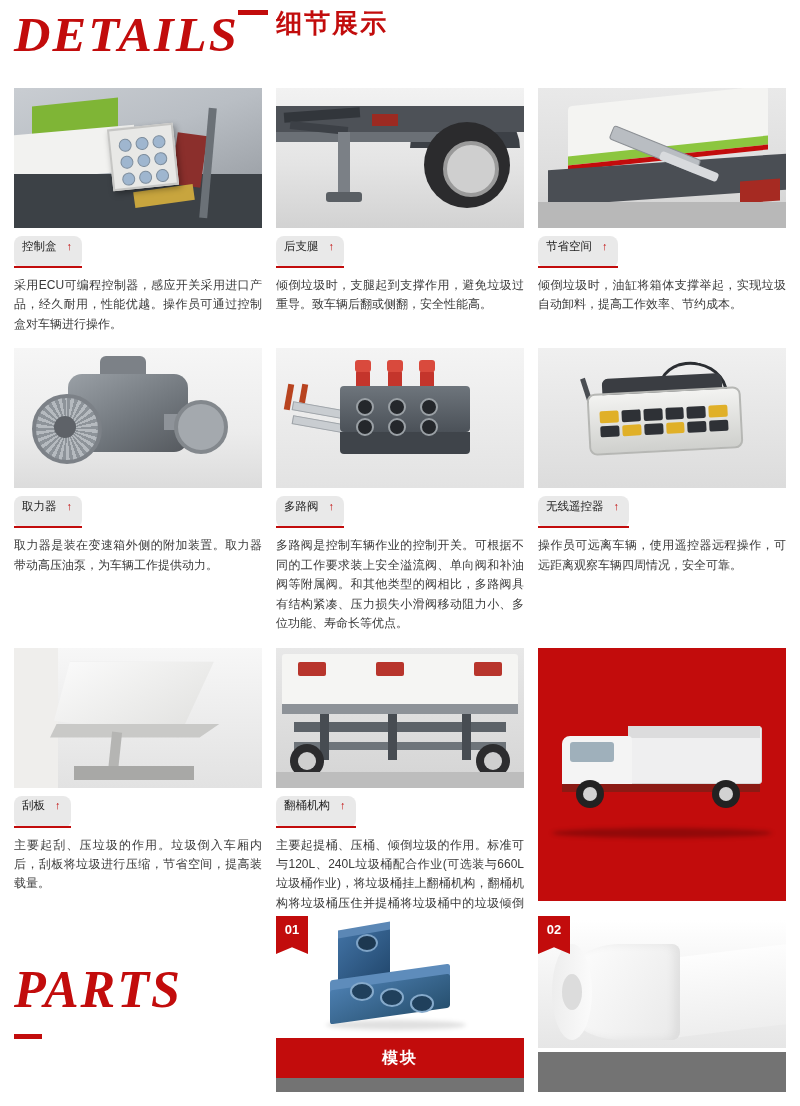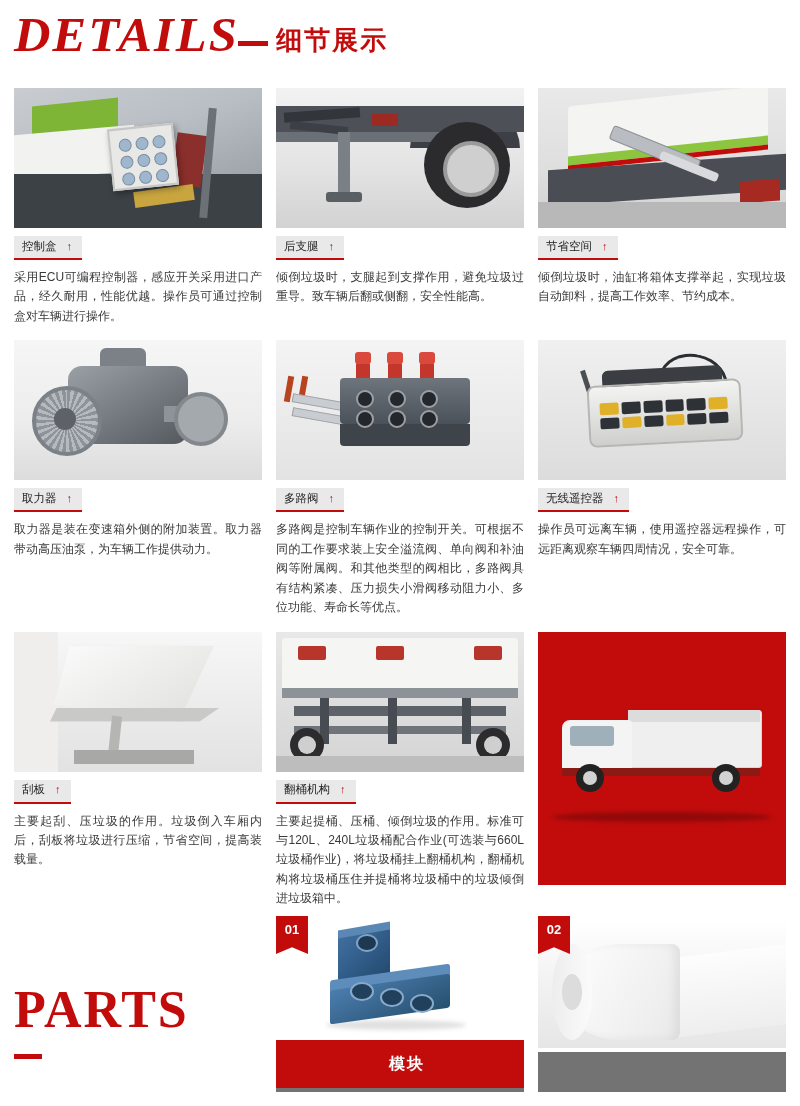--- a/index.html
+++ b/index.html
@@ -6,21 +6,21 @@
   body{
     width:800px;height:1106px;
     background:#ffffff;
     font-family:"Liberation Sans","DejaVu Sans",sans-serif;
     color:#333;
     overflow:hidden;
   }
   .page{position:relative;width:800px;height:1106px;}
 
   
-  .header{position:absolute;left:14px;top:10px;display:flex;align-items:flex-end;}
+  .header{position:absolute;left:14px;top:10px;display:flex;}
   .details-word{
     font-family:"Liberation Serif","DejaVu Serif",serif;
     font-size:49px;
     font-weight:bold;
     font-style:italic;
     letter-spacing:2px;
     color:#c20c0c;
     line-height:1;
     -webkit-text-stroke:0px;
     transform:scaleX(1.03);
@@ -46,24 +46,25 @@
     position:relative;overflow:hidden;
     background:#dcdcdc;
   }
 
   
   .tag{
     margin-top:8px;
     display:inline-flex;align-items:center;
     background:#e9e9e9;
     height:20px;
-    padding:0 10px 4px 8px;
+    padding:0 10px 12px 8px;
     font-size:11.5px;
     color:#222;
     position:relative;
+    border-radius:8px;
   }
   .tag .arrow{
     color:#c20c0c;margin-left:10px;font-size:11px;line-height:1;
   }
   .tag:after{
     content:"";position:absolute;left:0;bottom:0;width:100%;height:2px;background:#c20c0c;
   }
   .desc{
     margin-top:8px;
     font-size:12px;
@@ -170,37 +171,37 @@
   .sc9 .chassis{position:absolute;left:0;top:58px;width:198px;height:8px;background:#8b1a14;}
   .sc9 .w{position:absolute;top:54px;width:28px;height:28px;border-radius:50%;background:#222;}
   .sc9 .w:after{content:"";position:absolute;left:7px;top:7px;width:14px;height:14px;border-radius:50%;background:#d2d2d2;}
   .sc9 .shadow{position:absolute;left:14px;top:108px;width:220px;height:10px;background:rgba(0,0,0,.25);border-radius:50%;filter:blur(2px);}
 
   
   .parts{position:absolute;left:14px;top:916px;width:772px;display:flex;gap:14px;}
   .parts-title{width:248px;position:relative;}
   .parts-word{
     font-family:"Liberation Serif","DejaVu Serif",serif;
-    font-size:52px;font-weight:bold;color:#c20c0c;
-    letter-spacing:2px;line-height:1;margin-top:68px;
+    font-size:52px;font-weight:bold;font-style:italic;color:#c20c0c;
+    letter-spacing:2px;line-height:1;margin-top:48px;
   }
   .parts-sub{margin-top:18px;display:flex;align-items:center;}
   .parts-sub .d{display:inline-block;width:28px;height:5px;background:#c20c0c;margin-right:8px;}
   .parts-sub span{font-size:25px;font-weight:bold;color:#c20c0c;letter-spacing:2px;}
 
   .part-card{width:248px;height:176px;position:relative;overflow:hidden;background:#737373;}
   .part-card .num{
     position:absolute;left:0;top:0;width:32px;height:38px;background:#c20c0c;color:#fff;
     font-size:13px;font-weight:bold;text-align:center;line-height:28px;z-index:4;
     clip-path:polygon(0 0,100% 0,100% 100%,50% 82%,0 100%);
   }
   .part-card .label{
-    position:absolute;left:0;bottom:4px;width:248px;height:48px;background:#c20c0c;
+    position:absolute;left:0;bottom:14px;width:248px;height:40px;background:#c20c0c;
     color:#fff;font-size:16px;font-weight:bold;letter-spacing:2px;
-    display:flex;align-items:center;justify-content:center;z-index:3;padding-left:7px;
+    display:flex;align-items:center;justify-content:center;z-index:3;
   }
   .part-card .stage{position:absolute;left:0;top:0;width:248px;height:136px;background:#fff;}
 
   
   .mod .b1{position:absolute;left:62px;top:18px;width:52px;height:46px;background:linear-gradient(140deg,#3f6fa0,#23496f);transform:skewY(-10deg);}
   .mod .b1top{position:absolute;left:62px;top:10px;width:52px;height:16px;background:#5b87b5;transform:skewY(-10deg);}
   .mod .hole{position:absolute;left:80px;top:18px;width:18px;height:14px;border-radius:50%;background:#1d3850;border:2px solid #7ea3c6;}
   .mod .b2{position:absolute;left:54px;top:66px;width:120px;height:34px;background:linear-gradient(160deg,#4b7dae,#27506f);transform:skewY(-8deg);border-radius:3px;}
   .mod .b2top{position:absolute;left:54px;top:56px;width:120px;height:18px;background:#5e8cbb;transform:skewY(-8deg);border-radius:3px;}
   .mod .h{position:absolute;width:20px;height:15px;border-radius:50%;background:#20405c;border:2px solid #86aacb;}

